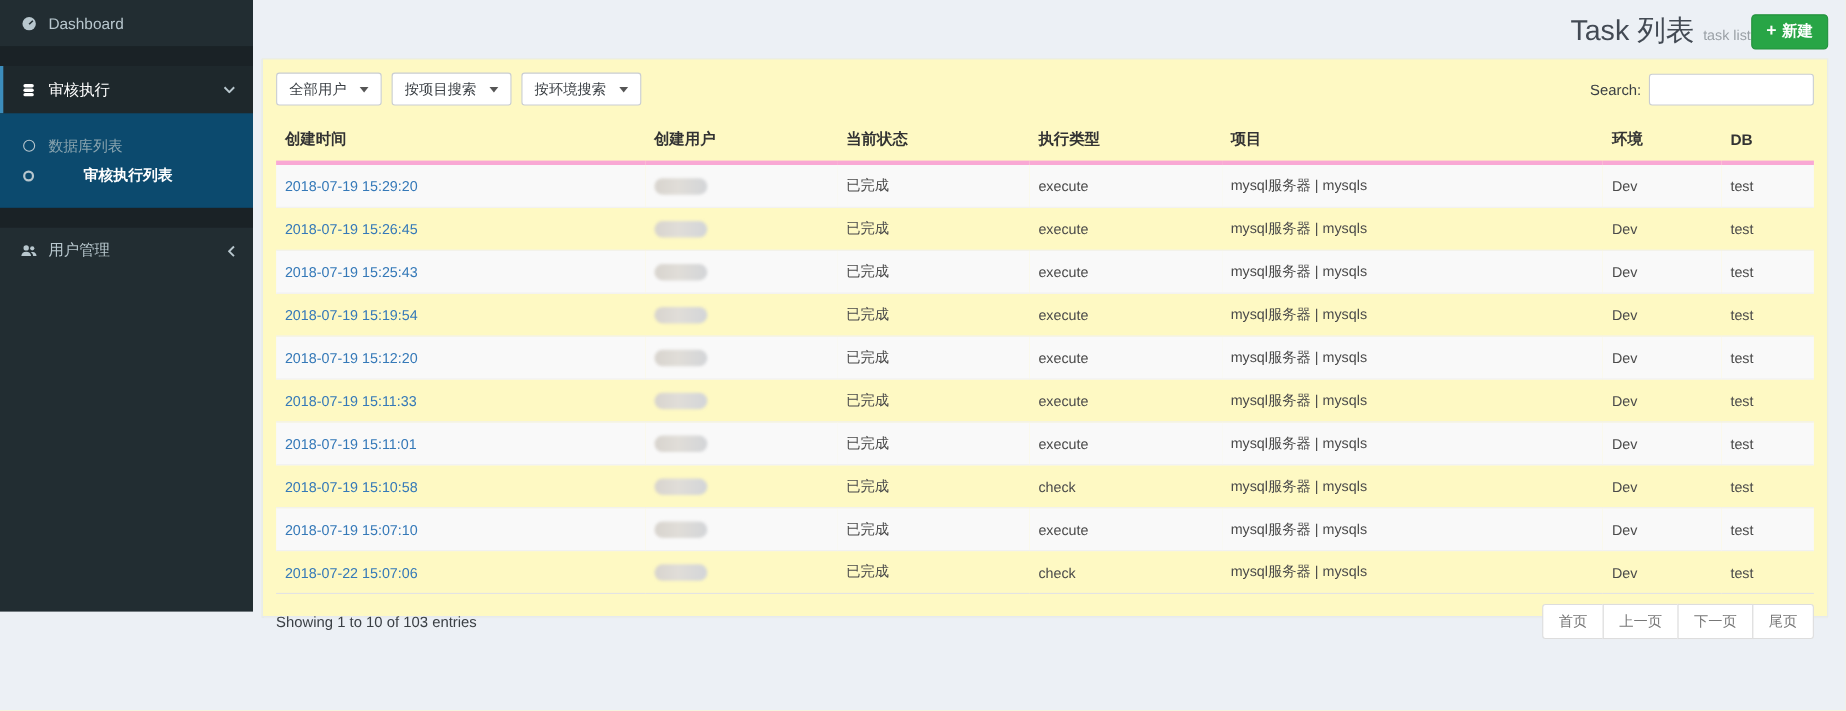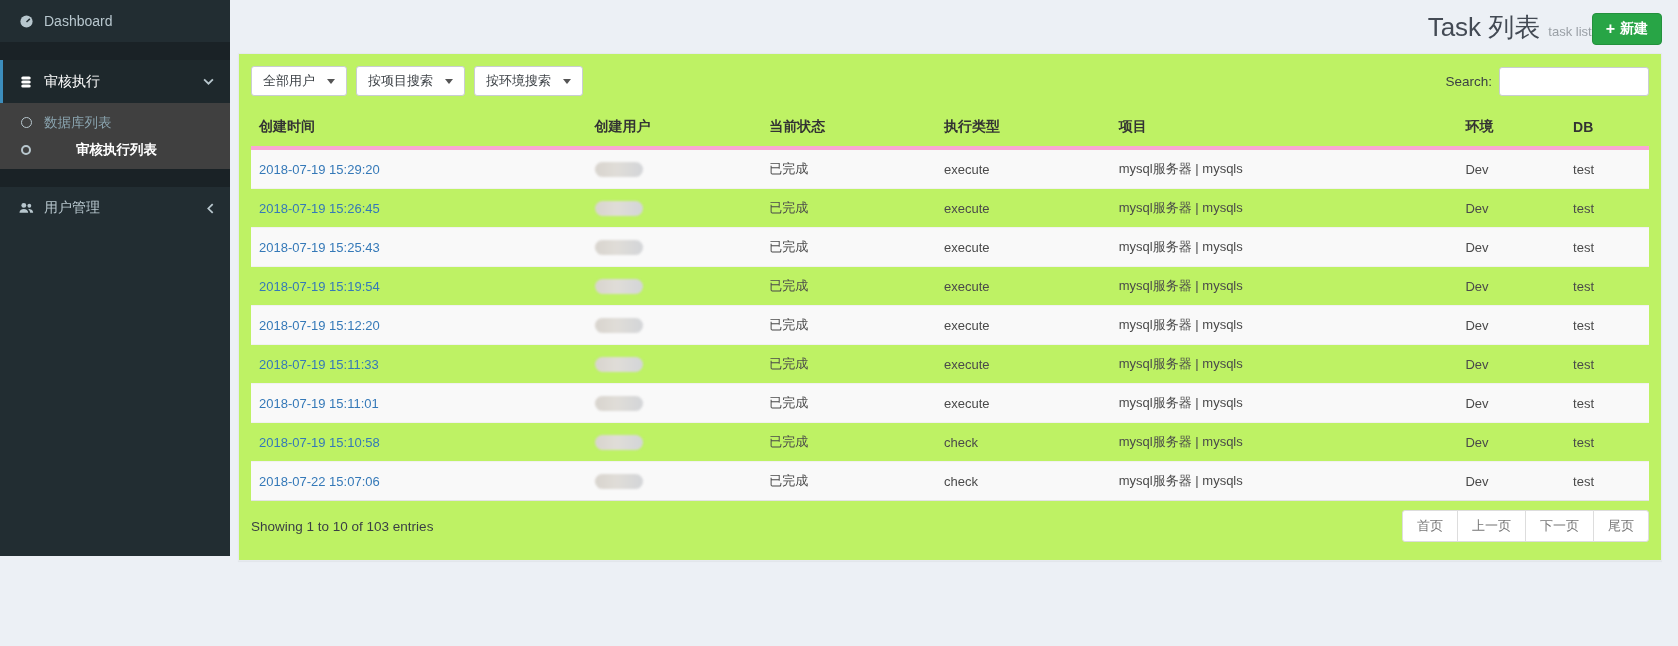--- a/index.html
+++ b/index.html
@@ -26,21 +26,21 @@
   .side-item .ico { width: 20px; margin-right: 8px; display: inline-flex; justify-content: center; color: #b8c7ce; }
   .side-band { height: 18px; background: #1a2226; }
   .side-item.active-head {
     background: #1e282c;
     border-left: 3px solid #3c8dbc;
     padding-left: 13px;
     color: #ffffff; height: 43px;
   }
   .side-item.active-head .ico { color: #ffffff; }
   .side-item .grow { flex: 1; }
-  .submenu { background: #404040; padding: 6px 0; }
+  .submenu { background: #0c4a6e; padding: 16px 0; }
   .submenu .side-item { height: 27px; font-size: 13.5px; }
   .submenu .muted { color: #8aa4af; }
   .submenu .on { color: #ffffff; font-weight: bold; gap: 32px; }
   .circle-o {
     width: 10px; height: 10px; border-radius: 50%;
     border: 2px solid currentColor; display: inline-block;
   }
   .circle-o.thin { border-width: 1.5px; width: 11px; height: 11px; }
   .chev { display: inline-flex; color: #b8c7ce; }
 
@@ -57,21 +57,21 @@
     margin-top: 3px;
     background: #28a546; color: #fff;
     border: 1px solid #23913d; border-radius: 4px;
     padding: 6px 13px; font-size: 14px; font-weight: bold;
     display: inline-flex; align-items: center; gap: 5px; cursor: pointer;
   }
   .btn-new .plus { font-size: 16px; font-weight: bold; line-height: 1; }
 
   
   .card {
-    background: #bef264;
+    background: #fef9c3;
     margin: 0 16px 0 8px;
     border: 1px solid #e6eaee;
     box-shadow: 0 1px 1px rgba(0,0,0,.04);
     padding: 12px 12px 12px 12px;
     height: 508px;
   }
   .toolbar { display: flex; align-items: center; gap: 9px; }
   .select-btn {
     height: 30px; padding: 0 11px;
     background: #fff; border: 1px solid #c9cdd3; border-radius: 3px;
@@ -337,20 +337,31 @@
             <td>
               <div class="user-blur"></div>
             </td>
             <td>已完成</td>
             <td>check</td>
             <td>mysql服务器 | mysqls</td>
             <td>Dev</td>
             <td>test</td>
           </tr>
           <tr>
+            <td><a class="time-link">2018-07-19 15:07:10</a></td>
+            <td>
+              <div class="user-blur"></div>
+            </td>
+            <td>已完成</td>
+            <td>execute</td>
+            <td>mysql服务器 | mysqls</td>
+            <td>Dev</td>
+            <td>test</td>
+          </tr>
+          <tr>
             <td><a class="time-link">2018-07-22 15:07:06</a></td>
             <td>
               <div class="user-blur"></div>
             </td>
             <td>已完成</td>
             <td>check</td>
             <td>mysql服务器 | mysqls</td>
             <td>Dev</td>
             <td>test</td>
           </tr>

